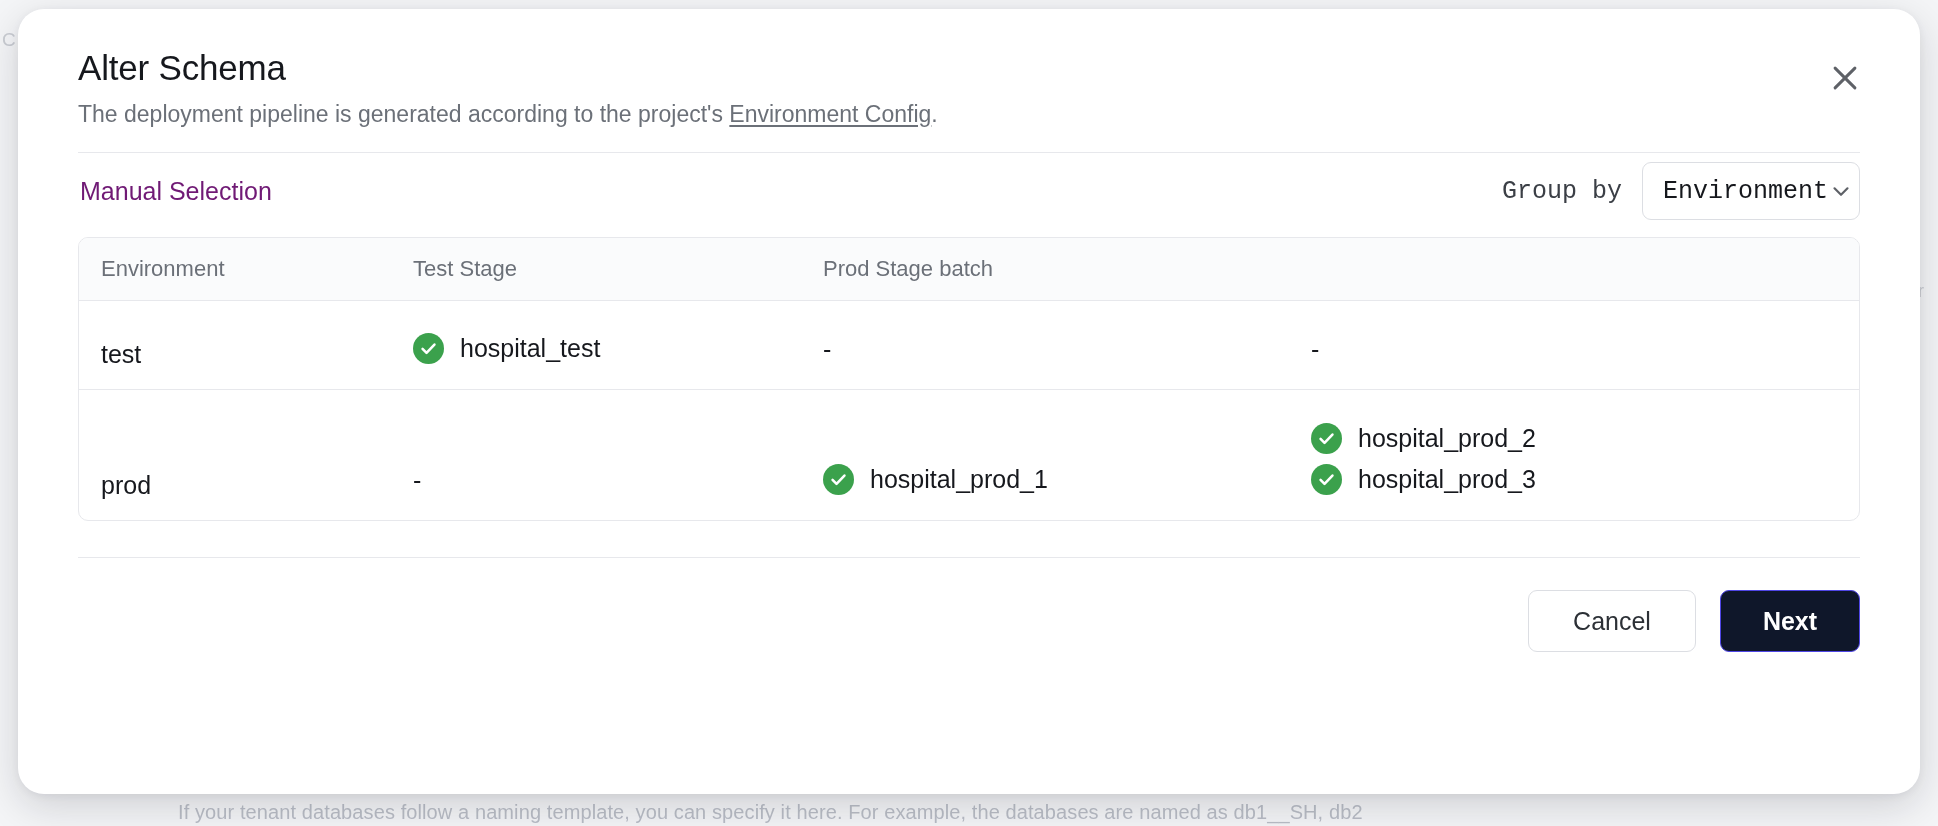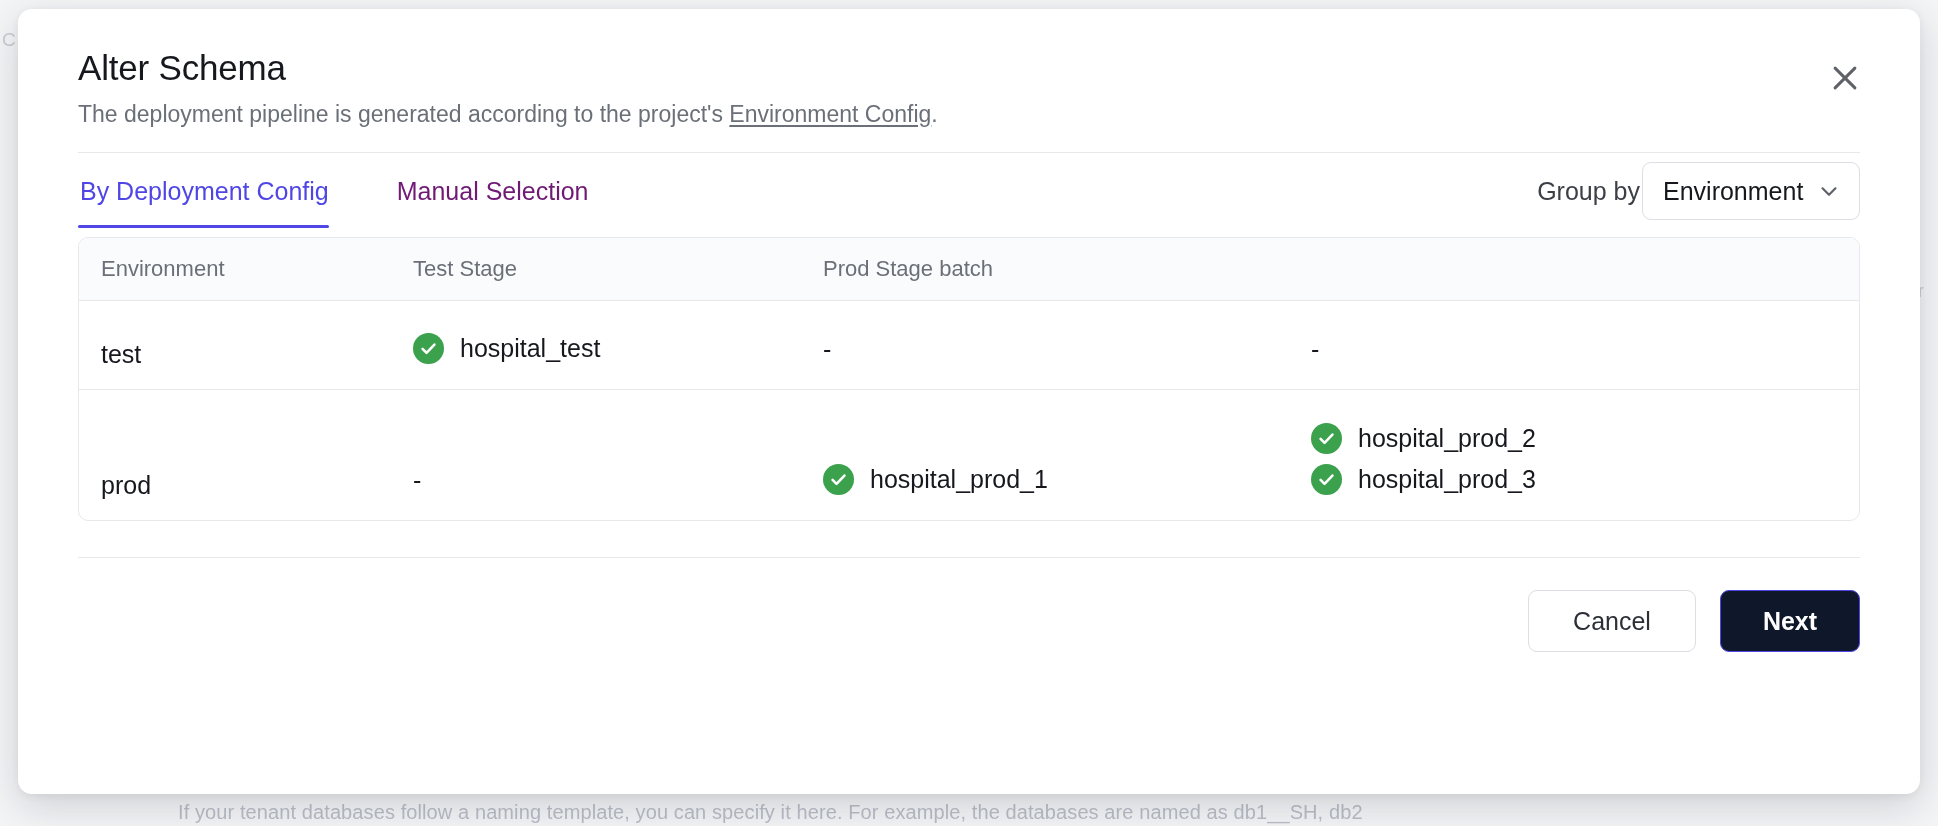--- a/index.html
+++ b/index.html
@@ -32,21 +32,21 @@
     white-space: nowrap;
     letter-spacing: .1px;
   }
 
   
   #modal {
     position: absolute;
     left: 18px; top: 9px;
     width: 1902px; height: 785px;
     background: #ffffff;
-    border-radius: 14px;
+    border-radius: 26px;
     box-shadow: 0 12px 40px rgba(16,20,32,.16), 0 2px 8px rgba(16,20,32,.06);
     padding: 0 60px;
   }
 
   
   #modal-header { position: relative; padding-top: 40px; }
   #dialog-title {
     font-size: 35px; font-weight: 400; color: #16181d;
     letter-spacing: -.2px; line-height: 1.1;
   }
@@ -86,21 +86,21 @@
     white-space: nowrap;
   }
   .tab.active { color: #4f46e5; }
   .tab.active::after {
     content: ""; position: absolute;
     left: 0; right: 8px; bottom: 0;
     height: 3px; background: #4f46e5; border-radius: 2px;
   }
   #group-by-wrap {
     margin-left: auto;
-    display: flex; align-items: center; gap: 2px;
+    display: flex; align-items: center; gap: 20px; font-family: Liberation Mono, monospace;
   }
   #group-by-label { font-size: 25px; color: #3b3f46; white-space: nowrap; }
   #group-by-select {
     width: 218px; height: 58px;
     border: 1px solid #dcdee3; border-radius: 9px;
     background: #fff;
     display: flex; align-items: center; justify-content: space-between;
     padding: 0 17px 0 20px;
     font-size: 25px; color: #16181d;
     cursor: pointer;
@@ -201,21 +201,20 @@
           <line x1="5" y1="5" x2="19" y2="19"></line>
           <line x1="19" y1="5" x2="5" y2="19"></line>
         </svg>
       </span>
     </button>
   </div>
 
   <div id="header-divider"></div>
 
   <div id="tabs-row">
-    <div class="tab active">By Deployment Config</div>
     <div class="tab">Manual Selection</div>
 
     <div id="group-by-wrap">
       <span id="group-by-label">Group by</span>
       <div id="group-by-select">
         <span>Environment</span>
         <span>
           <svg id="chevron-down-icon" width="26" height="26" viewBox="0 0 24 24" fill="none" stroke="#5e6167" stroke-width="2" stroke-linecap="round" stroke-linejoin="round">
             <polyline points="6 9.5 12 15.5 18 9.5"></polyline>
           </svg>

